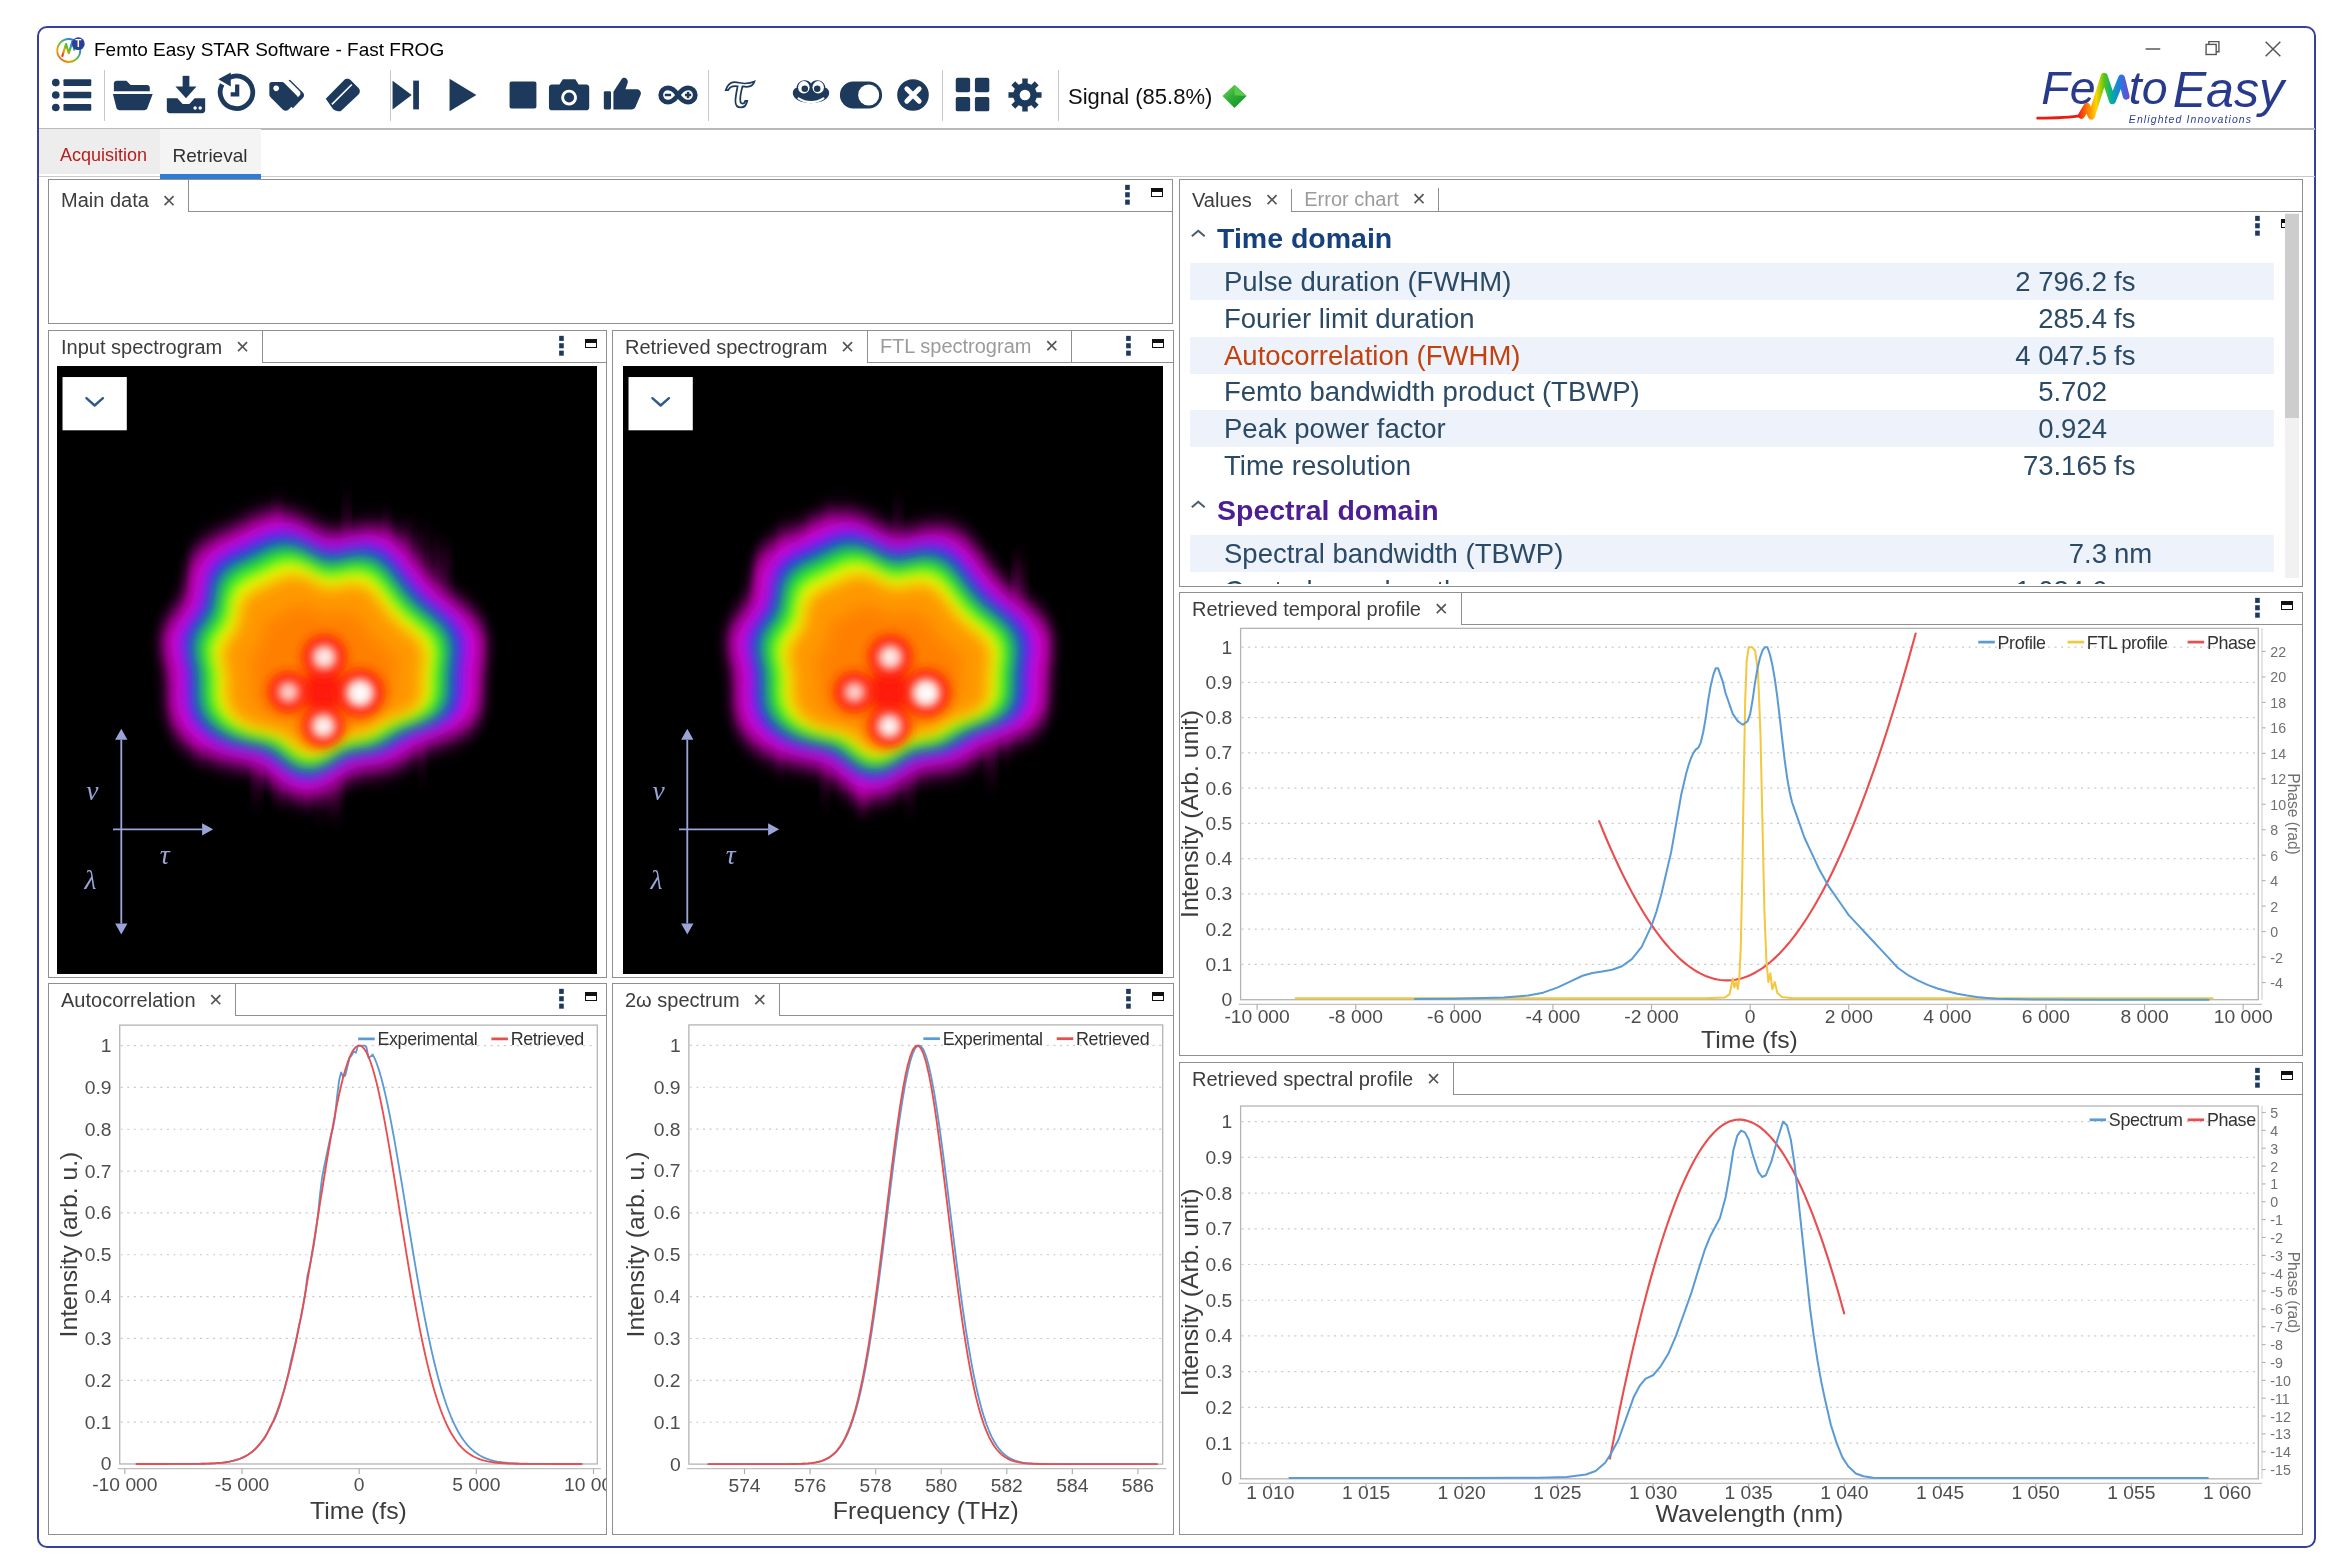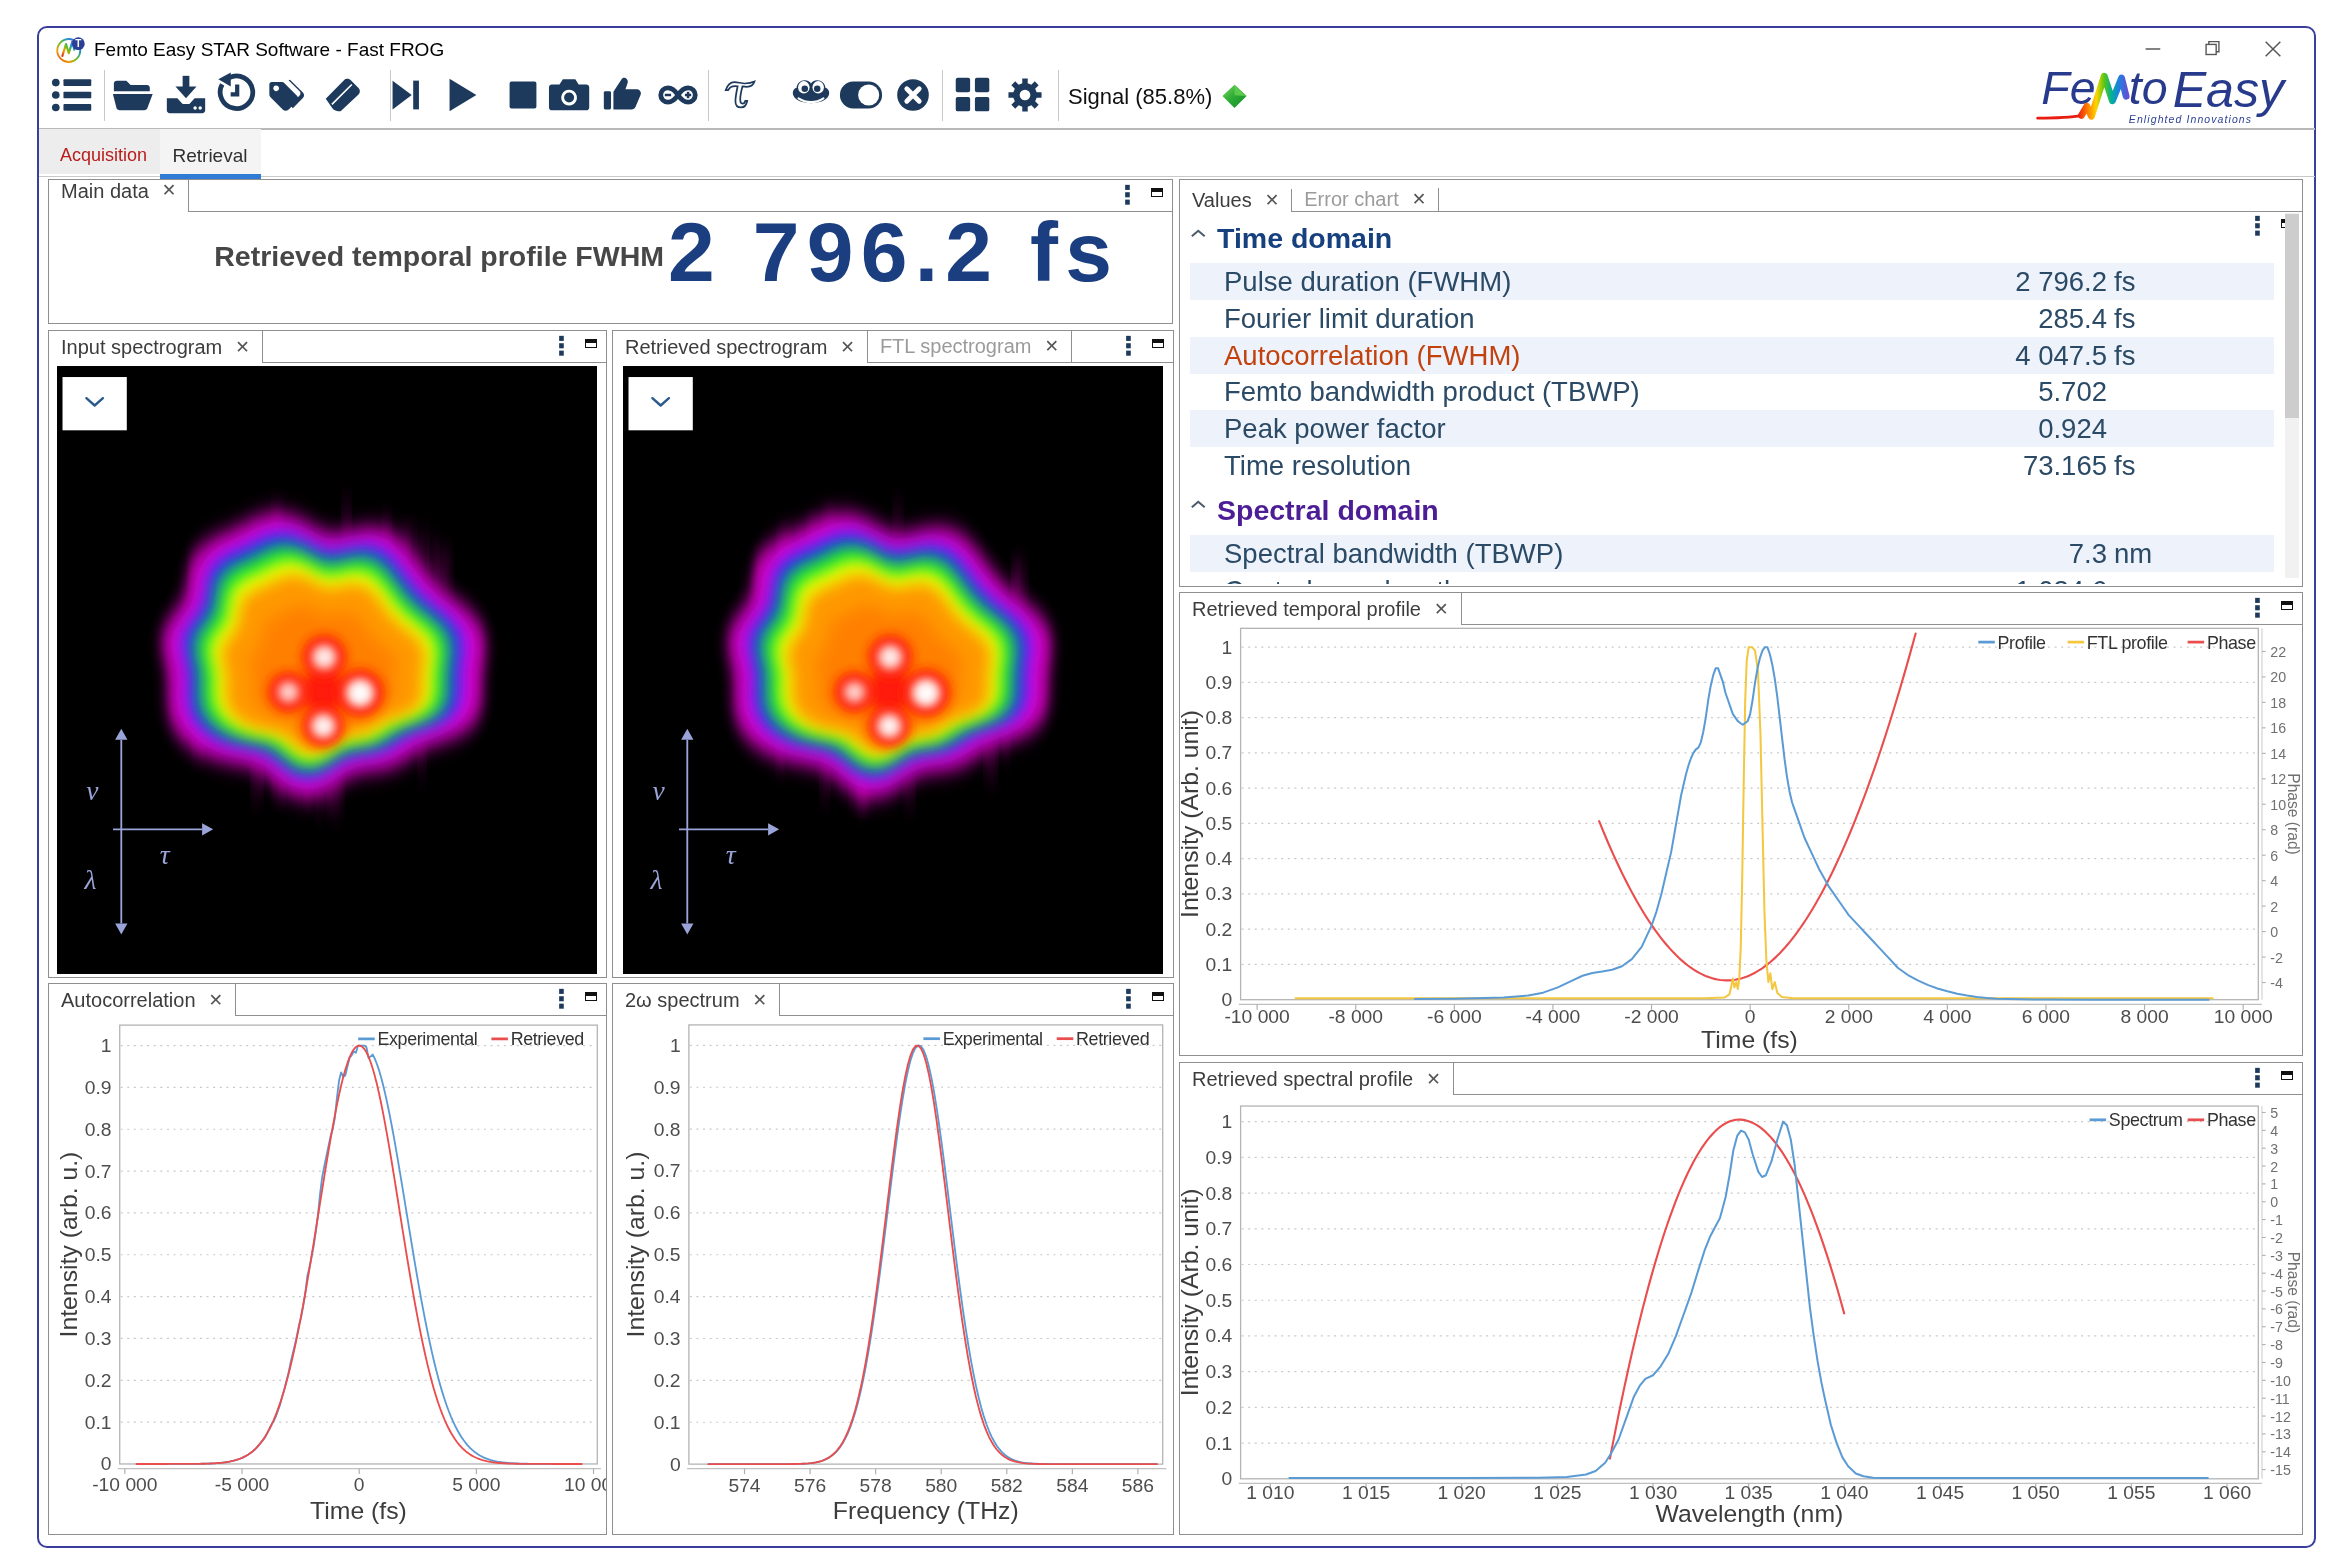--- a/index.html
+++ b/index.html
@@ -153,34 +153,30 @@
 <text x="104" y="72" font-size="11.5" font-style="italic" fill="#2a3f94" letter-spacing="1.2" font-family="Liberation Sans">Enlighted Innovations</text>
 </svg>
 <div class="abs" style="left:39px;top:129px;width:121px;height:45px;background:#ededed"></div>
 <div class="abs" style="left:160px;top:129px;width:101px;height:45px;background:#f4f4f4"></div>
 <div class="abs" style="left:39px;top:176px;width:2276px;height:1.3px;background:#c9c9c9"></div>
 <div class="abs" style="left:55px;top:145px;width:97px;text-align:center;font-size:18px;color:#b91c1c">Acquisition</div>
 <div class="abs" style="left:164px;top:145px;width:92px;text-align:center;font-size:19px;color:#303030">Retrieval</div>
 <div class="abs" style="left:160px;top:174px;width:101px;height:4.6px;background:#2e7cd6"></div>
 <div style="position:absolute;left:48px;top:179px;width:1125px;height:145px;border:1.5px solid #8f8f8f;background:#fff;box-sizing:border-box">
 <div style="position:relative;height:32px;display:flex;align-items:stretch">
-<div style="display:flex;align-items:flex-start;padding:0 12px 0 12px;border-right:1.3px solid #8f8f8f;border-bottom:none;box-sizing:border-box;font-size:20px;color:#3d3d3d;white-space:nowrap">Main data<span style="color:#555;font-size:17.4px;margin-left:13px">✕</span></div>
+<div style="display:flex;align-items:flex-end;padding:0 12px 0 12px;border-right:1.3px solid #8f8f8f;border-bottom:none;box-sizing:border-box;font-size:20px;color:#3d3d3d;white-space:nowrap">Main data<span style="color:#555;font-size:17.4px;margin-left:13px">✕</span></div>
 <div style="flex:1;border-bottom:1.3px solid #8f8f8f;box-sizing:border-box;position:relative">
         <svg width="24" height="24" viewBox="0 0 26 26" style="position:absolute;right:33px;top:2.8px">
           <rect x="11" y="2" width="5" height="5.5" fill="#1d3a5c"></rect>
           <rect x="11" y="10" width="5" height="5.5" fill="#1d3a5c"></rect>
           <rect x="11" y="18" width="5" height="5.5" fill="#1d3a5c"></rect>
         </svg>
         <div style="position:absolute;right:9.2px;top:8.3px;width:12px;height:9.2px;border:1.7px solid #111;border-top:4.1px solid #111;box-sizing:border-box"></div>
       </div>
 </div>
-<div style="position:relative;height:109px;overflow:hidden">
-      <div style="position:absolute;left:0;top:27.5px;width:615px;text-align:right;font-size:28.5px;font-weight:bold;color:#474747">Retrieved temporal profile FWHM</div>
-      <div style="position:absolute;left:619px;top:-8.3px;font-size:84px;font-weight:bold;color:#1a3e80;letter-spacing:7.3px">2 796.2 fs</div>
-    </div>
 </div>
 <div style="position:absolute;left:1179px;top:179px;width:1124px;height:408px;border:1.5px solid #8f8f8f;background:#fff;box-sizing:border-box">
 <div style="position:relative;height:32px;display:flex;align-items:flex-end">
 <div style="display:flex;align-items:center;padding:0 12px 0 12px;border-right:1.3px solid #8f8f8f;border-bottom:none;box-sizing:border-box;font-size:20px;color:#3d3d3d;white-space:nowrap">Values<span style="color:#555;font-size:17.4px;margin-left:13px">✕</span></div>
 <div style="display:flex;align-items:center;padding:0 12px 0 12px;border-right:1.3px solid #8f8f8f;border-bottom:1.3px solid #8f8f8f;box-sizing:border-box;font-size:20px;color:#9b9b9b;white-space:nowrap">Error chart<span style="color:#555;font-size:17.4px;margin-left:13px">✕</span></div>
 <div style="flex:1;border-bottom:1.3px solid #8f8f8f;box-sizing:border-box;position:relative">
         <svg width="24" height="24" viewBox="0 0 26 26" style="position:absolute;right:33px;top:2.8px">
           <rect x="11" y="2" width="5" height="5.5" fill="#1d3a5c"></rect>
           <rect x="11" y="10" width="5" height="5.5" fill="#1d3a5c"></rect>
           <rect x="11" y="18" width="5" height="5.5" fill="#1d3a5c"></rect>

